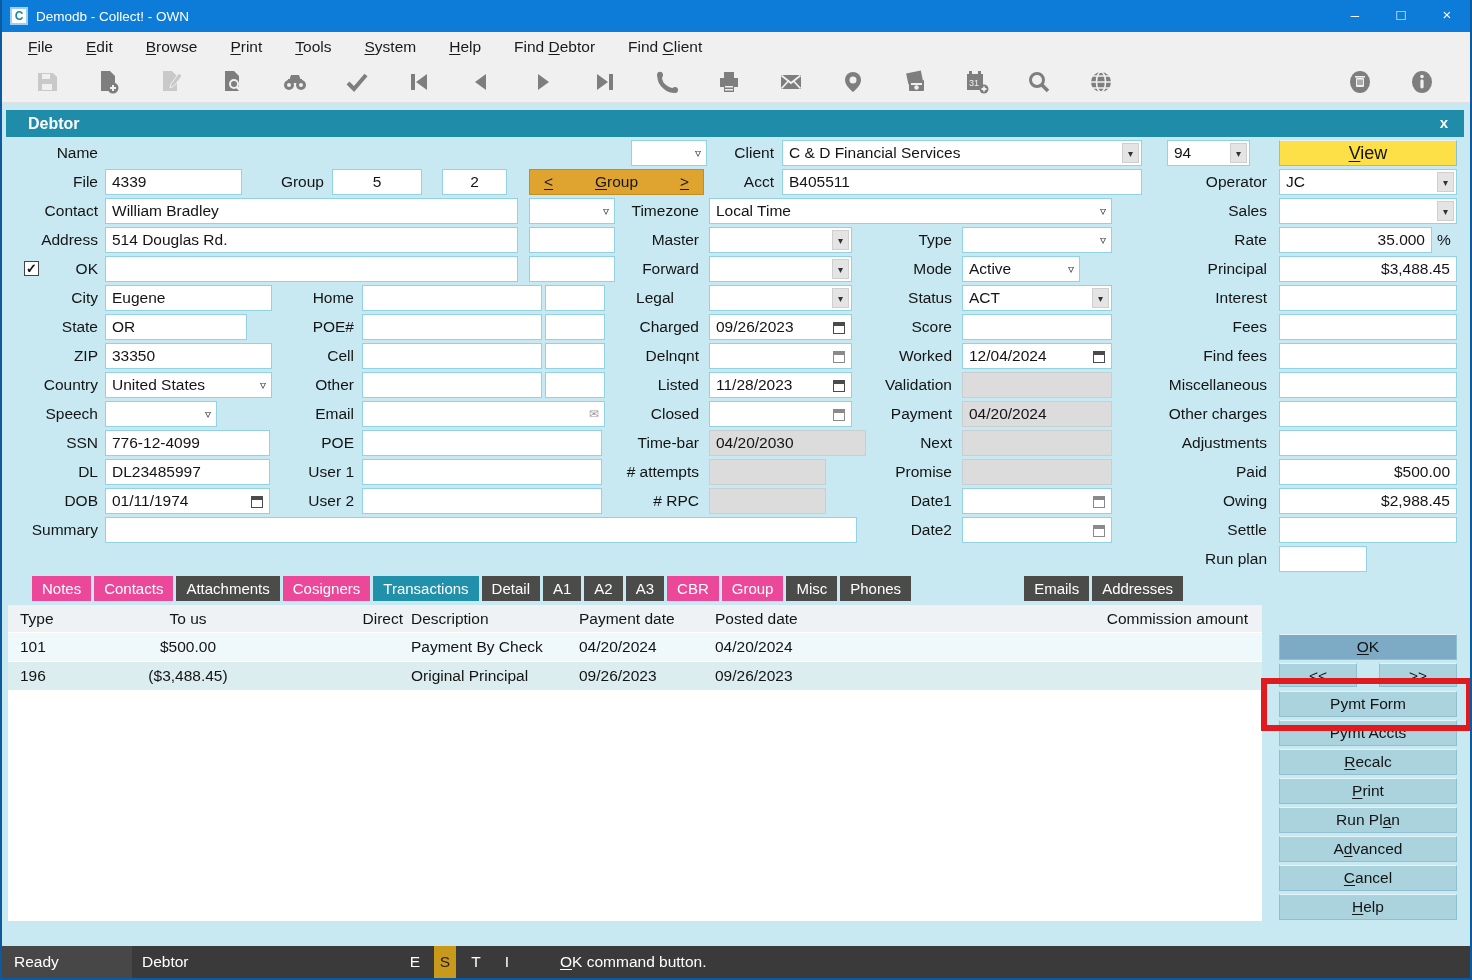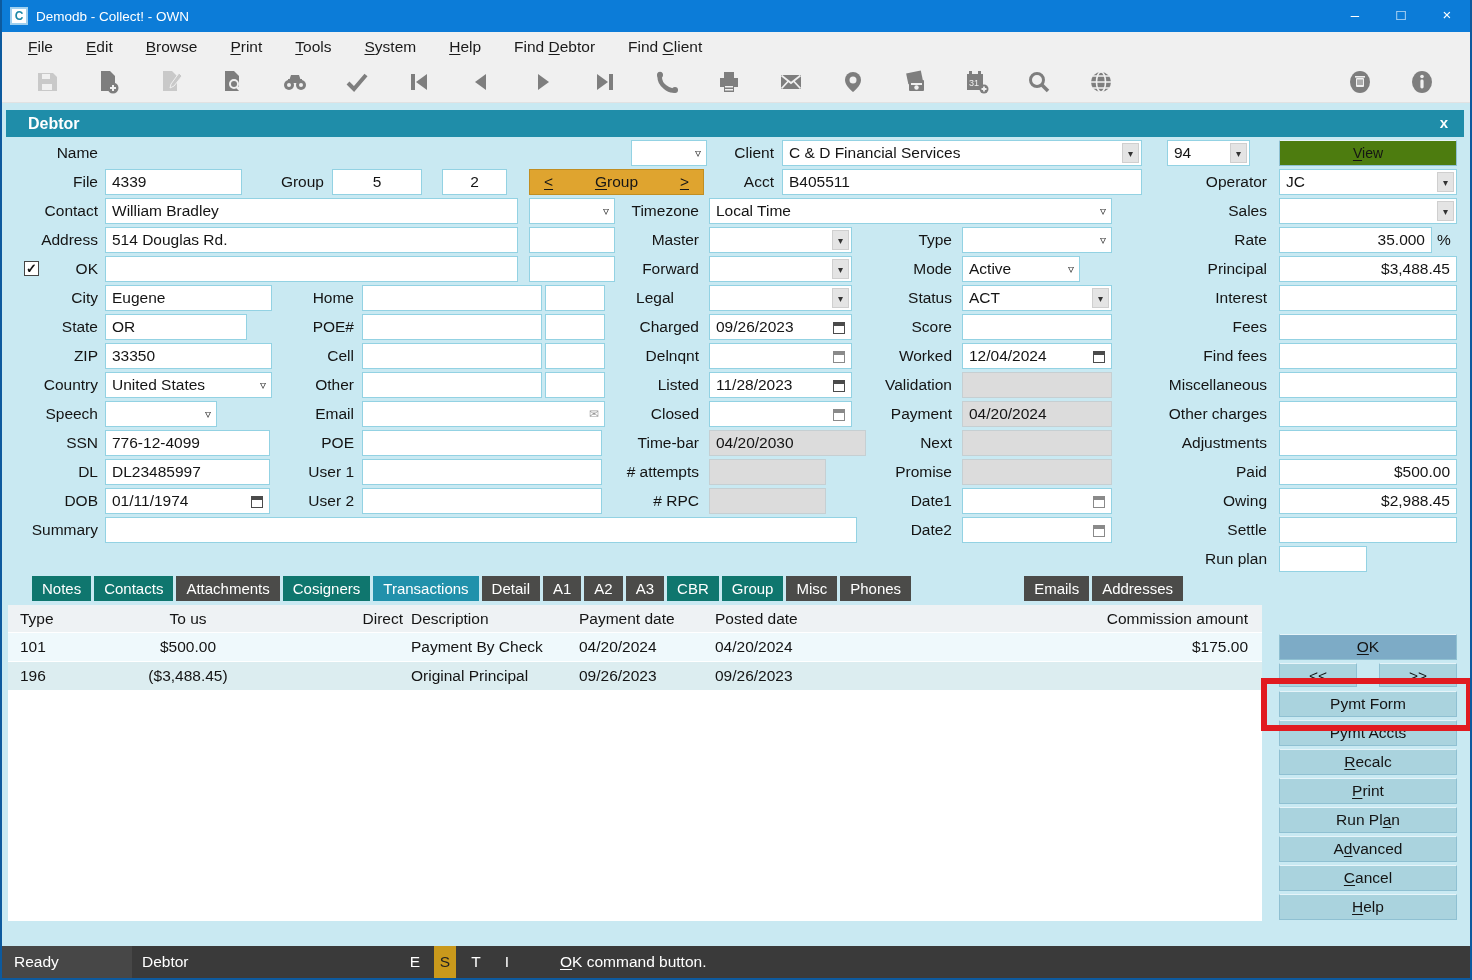--- a/index.html
+++ b/index.html
@@ -38,26 +38,26 @@
   .arrb { position:absolute; right:2px; top:2px; bottom:2px; width:17px; background:#e4e4e4; border:1px solid #cfcfcf;
           text-align:center; line-height:19px; font-size:10px; color:#333; }
   .cal { position:absolute; right:6px; top:7px; width:12px; height:12px; border:1px solid #8a8a8a; background:#fff; }
   .cal::before { content:""; position:absolute; left:-1px; right:-1px; top:-1px; height:4px; background:#8a8a8a; }
   .cal.dk { border-color:#4b4b4b; } .cal.dk::before { background:#4b4b4b; }
   .env { position:absolute; right:5px; top:0; line-height:25px; font-size:12px; color:#9a9a9a; }
   .chk { position:absolute; width:15px; height:15px; background:#fff; border:1px solid #444; text-align:center;
          line-height:13px; font-size:13px; color:#111; font-weight:bold; }
   .grp-btn { position:absolute; background:#dfa42f; border:1px solid #c18e22; height:26px; display:flex;
              justify-content:space-between; padding:0 14px; font-size:15.5px; line-height:24px; color:#161616; }
-  .vbtn { position:absolute; height:26px; background:#4d7c0f; border:1px solid #8fc0d2; border-top-color:#e6f4f9;
-          text-align:center; line-height:24px; font-size:14px; color:#141414; }
+  .vbtn { position:absolute; height:26px; background:#fde047; border:1px solid #8fc0d2; border-top-color:#e6f4f9;
+          text-align:center; line-height:24px; font-size:18px; color:#141414; }
   
   .tabbar { position:absolute; left:30px; top:473px; height:25px; display:flex; }
   .tab { height:25px; line-height:25px; padding:0 10px; margin-right:3px; color:#fff; font-size:15px; white-space:nowrap; }
-  .tab.filled { background:#0f766e; } .tab.empty { background:#4b4b49; } .tab.active { background:#2191ab; }
+  .tab.filled { background:#ec4899; } .tab.empty { background:#4b4b49; } .tab.active { background:#2191ab; }
   .tab-spacer { width:110px; }
   
   .ttable { position:absolute; left:6px; top:502px; width:1254px; height:316px; background:#fff; }
   .trow { display:flex; height:28px; line-height:28px; font-size:15.5px; color:#141414; margin-bottom:1px; }
   .trow.head { height:27px; line-height:27px; background:#eef2f4; }
   .trow.r0 { background:#eff9fc; } .trow.r1 { background:#dcedf0; }
   .c1 { width:100px; padding-left:12px; } .c2 { width:160px; text-align:center; } .c3 { width:135px; text-align:right; }
   .c4 { width:170px; padding-left:8px; } .c5 { width:136px; padding-left:6px; } .c6 { width:136px; padding-left:6px; }
   .c7 { flex:1; text-align:right; padding-right:14px; }
   
@@ -417,21 +417,20 @@
         <span class="c6">Posted date</span>
         <span class="c7">Commission amount</span>
       </div>
       <div class="trow r0">
         <span class="c1">101</span>
         <span class="c2">$500.00</span>
         <span class="c3"></span>
         <span class="c4">Payment By Check</span>
         <span class="c5">04/20/2024</span>
         <span class="c6">04/20/2024</span>
-        <span class="c7">$175.00</span>
       </div>
       <div class="trow r1">
         <span class="c1">196</span>
         <span class="c2">($3,488.45)</span>
         <span class="c3"></span>
         <span class="c4">Original Principal</span>
         <span class="c5">09/26/2023</span>
         <span class="c6">09/26/2023</span>
         <span class="c7"></span>
       </div>

